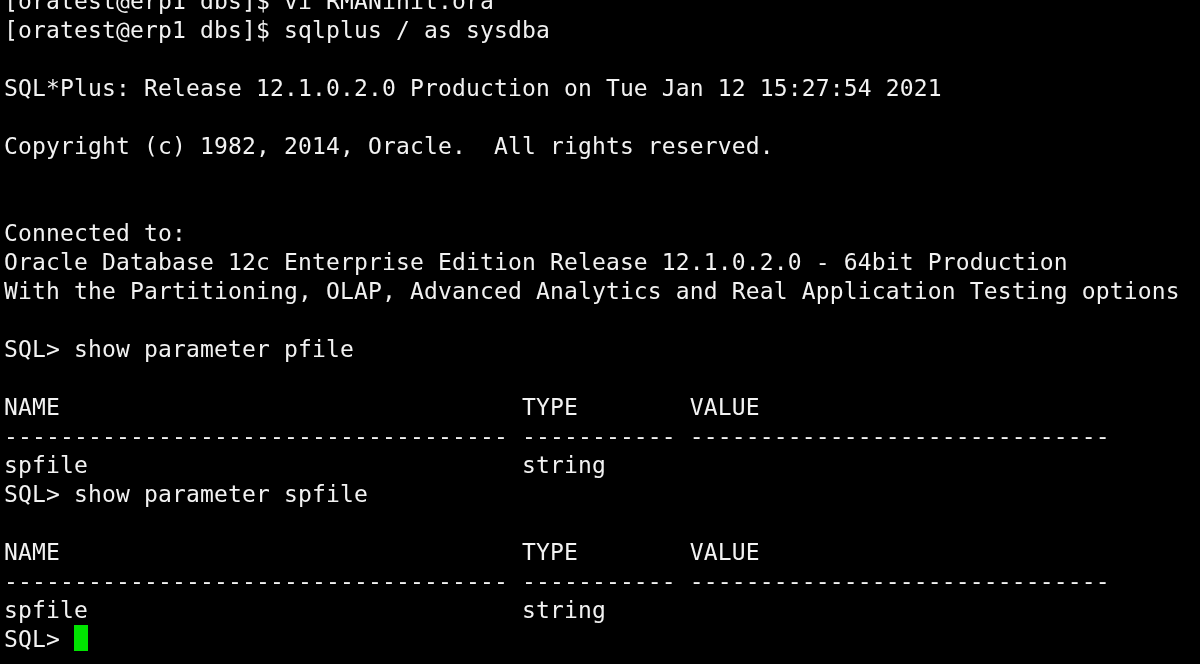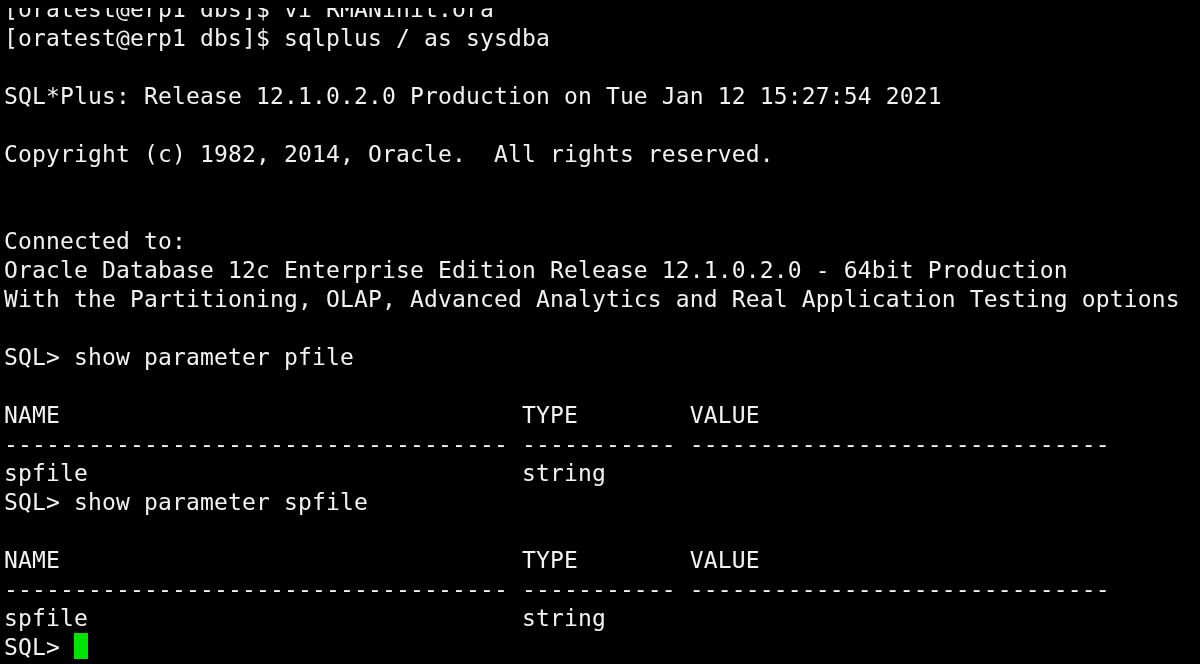--- a/index.html
+++ b/index.html
@@ -16,21 +16,20 @@
     width: 1200px;
     height: 664px;
     overflow: hidden;
   }
   .terminal {
     position: relative;
     width: 1200px;
     height: 656px;
     background: var(--bg);
     overflow: hidden;
-    margin-top: 8px;
   }
   pre.screen {
     position: absolute;
     left: 4px;
     top: -13px;
     margin: 0;
     font-family: "DejaVu Sans Mono", monospace;
     font-size: 23px;
     line-height: 29px;
     letter-spacing: 0.15px;

